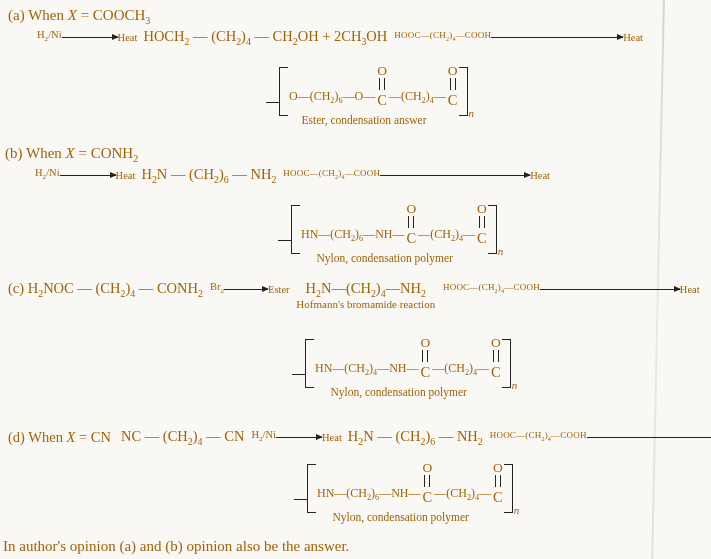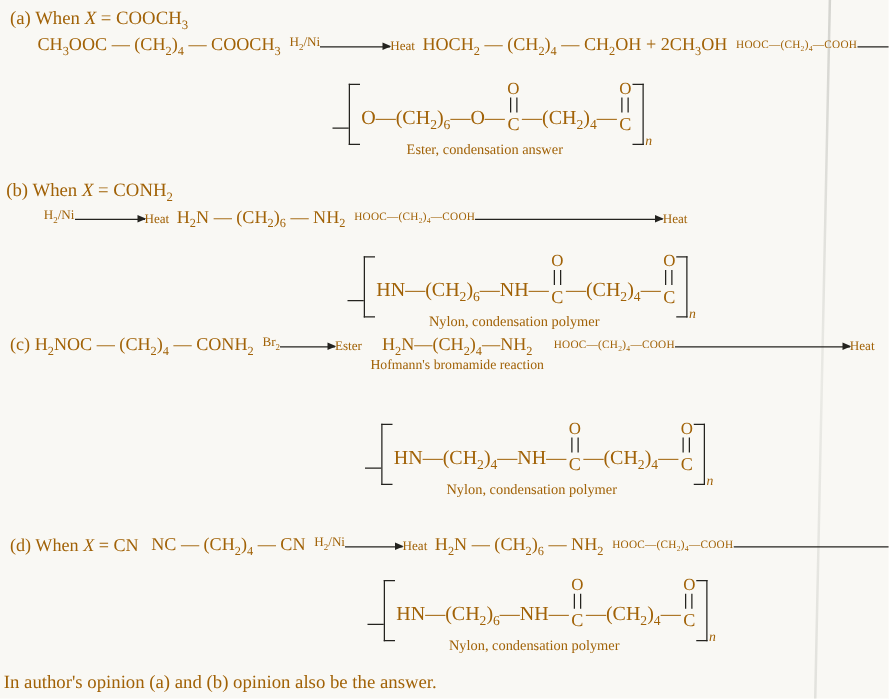--- a/index.html
+++ b/index.html
@@ -43,39 +43,38 @@
     position:absolute;top:100%;left:50%;transform:translateX(-50%);
     font-size:11px;white-space:nowrap;margin-top:-1px;
   }
   
   .poly{position:absolute;display:inline-flex;flex-direction:column;}
   .poly-row{display:flex;align-items:flex-end;}
   .xdash{width:13px;height:0;border-top:1.5px solid #24231f;margin-bottom:7px;}
   .brk{box-sizing:border-box;width:9px;height:49px;margin-bottom:-6px;}
   .brk.l{border:1.7px solid #24231f;border-right:none;}
   .brk.r{border:1.7px solid #24231f;border-left:none;}
-  .chain{font-size:16px;line-height:17px;margin:0 1px 1px 1px;}
+  .chain{font-size:12px;line-height:17px;margin:0 1px 1px 1px;}
   .co{display:flex;flex-direction:column;align-items:center;margin:0 1px 1px 1px;}
   .co-o{font-size:13.5px;line-height:13px;}
   .dbl{width:4px;height:12px;border-left:1.5px solid #24231f;border-right:1.5px solid #24231f;margin:1px 0 2px 0;}
   .co-c{font-size:14.5px;line-height:17px;}
   .nsub{font-size:11px;font-style:italic;align-self:flex-end;margin:0 0 -9px 1px;}
   .poly-label{font-size:11.5px;text-align:center;margin-top:4px;transform:translateX(-6px);}
   .footer{position:absolute;font-size:15px;white-space:nowrap;}
 </style>
 </head>
 <body>
 
 <div class="page">
   <div class="scan-crease"></div>
 
   <div class="heading" style="left:8px;top:7px;">(a)  When <i>X</i> = COOCH<sub>3</sub></div>
 
   <div class="row" style="left:30px;top:28px;">
-    <span>CH<sub>3</sub>OOC — (CH<sub>2</sub>)<sub>4</sub> — COOCH<sub>3</sub></span>
     <span class="rx-arrow">
       <span class="arr-top">H<sub>2</sub>/Ni</span>
       <span class="arr-line" style="width:56px;"></span>
       <span class="arr-bot">Heat</span>
     </span>
     <span>HOCH<sub>2</sub> — (CH<sub>2</sub>)<sub>4</sub> — CH<sub>2</sub>OH + 2CH<sub>3</sub>OH</span>
     <span class="rx-arrow">
       <span class="arr-top small">HOOC—(CH<sub>2</sub>)<sub>4</sub>—COOH</span>
       <span class="arr-line" style="width:132px;"></span>
       <span class="arr-bot">Heat</span>
@@ -135,21 +134,21 @@
         <span class="co-o">O</span>
         <span class="dbl"></span>
         <span class="co-c">C</span>
       </span>
       <span class="brk r"></span>
       <span class="nsub">n</span>
     </div>
     <div class="poly-label">Nylon, condensation polymer</div>
   </div>
 
-  <div class="row" style="left:8px;top:268px;">
+  <div class="row" style="left:8px;top:280px;">
     <span>(c)  H<sub>2</sub>NOC — (CH<sub>2</sub>)<sub>4</sub> — CONH<sub>2</sub></span>
     <span class="rx-arrow">
       <span class="arr-top">Br<sub>2</sub></span>
       <span class="arr-line" style="width:44px;"></span>
       <span class="arr-bot">Ester</span>
     </span>
     <span class="stack" style="margin:0 10px;">
       <span>H<sub>2</sub>N—(CH<sub>2</sub>)<sub>4</sub>—NH<sub>2</sub></span>
       <span class="note">Hofmann's bromamide reaction</span>
     </span>

